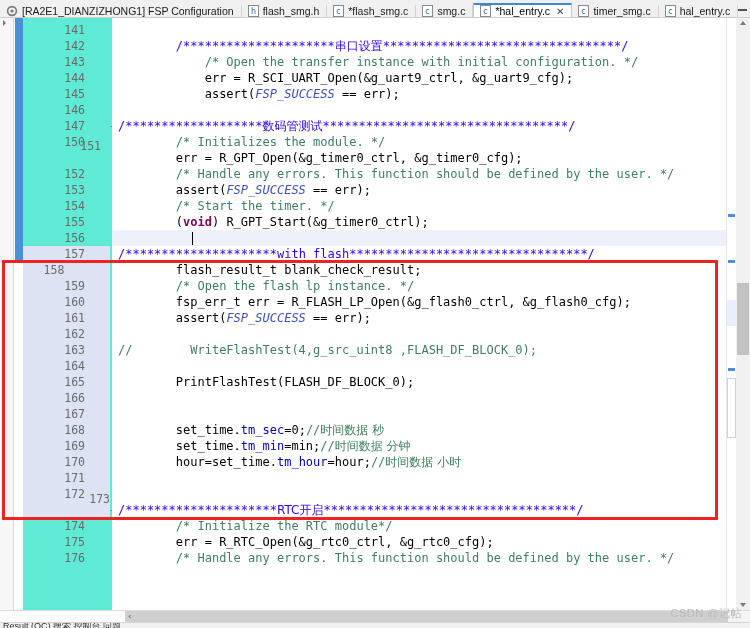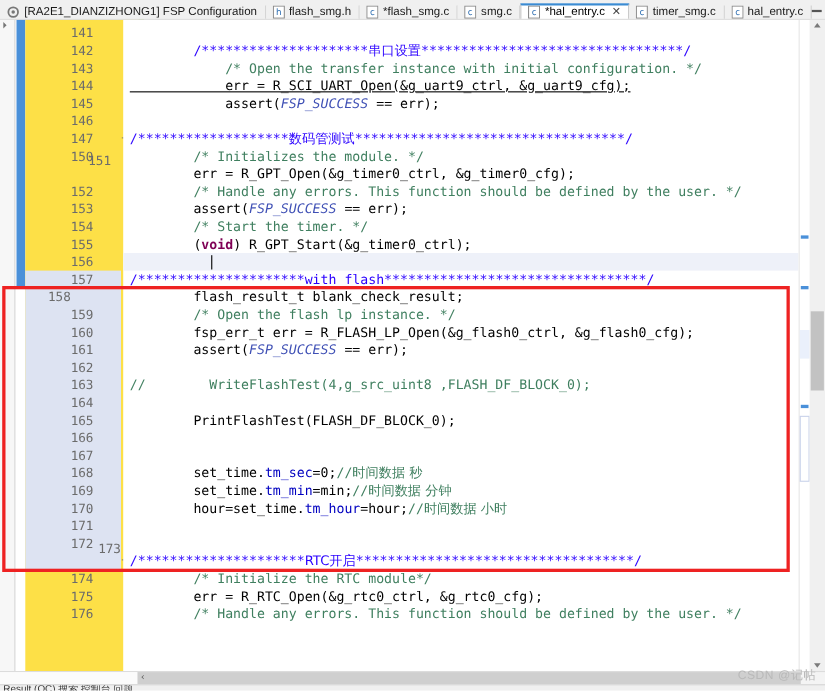--- a/index.html
+++ b/index.html
@@ -111,21 +111,21 @@
     position: absolute;
     top: 0; left: 15px;
     width: 8px;
     height: 244px;
     background: #4a90d9;
   }
   .gutter {
     position: absolute;
     top: 0; left: 23px;
     width: 108px; height: 592px;
-    background: #fde047;
+    background: #5eead4;
     border-right: 5px solid #15803d;
     box-sizing: border-box;
   }
   .gutter-hl {
     position:absolute;
     left:0; top:228px;
     width:87px; height:272px;
     background:#dde3f2;
   }
   .ln {
@@ -410,21 +410,21 @@
         <div class="ln" style="top: 516px;">175</div>
         <div class="ln" style="top: 532px;">176</div>
       </div>
   </div>
 
   <div class="code">
     <div id="code-host">
         <div class="cl" style="top: 4px;"></div>
         <div class="cl" style="top: 20px;"><span class="">        </span><span class="st">/*********************</span><span class="st cjk">串口设置</span><span class="st">*********************************/</span></div>
         <div class="cl" style="top: 36px;"><span class="cm">            /* Open the transfer instance with initial configuration. */</span></div>
-        <div class="cl" style="top: 52px; text-decoration: underline;"><span class="">            err = R_SCI_UART_Open(&amp;g_uart9_ctrl, &amp;g_uart9_cfg);</span></div>
+        <div class="cl" style="top: 52px;"><span class="">            err = R_SCI_UART_Open(&amp;g_uart9_ctrl, &amp;g_uart9_cfg);</span></div>
         <div class="cl" style="top: 68px;"><span class="">            assert(</span><span class="mc">FSP_SUCCESS</span><span class=""> == err);</span></div>
         <div class="cl" style="top: 84px;"></div>
         <div class="cl" style="top: 100px;"><span class="st">/*******************</span><span class="st cjk">数码管测试</span><span class="st">**********************************/</span></div>
         <div class="cl" style="top: 116px;"><span class="cm">        /* Initializes the module. */</span></div>
         <div class="cl" style="top: 132px;"><span class="">        err = R_GPT_Open(&amp;g_timer0_ctrl, &amp;g_timer0_cfg);</span></div>
         <div class="cl" style="top: 148px;"><span class="cm">        /* Handle any errors. This function should be defined by the user. */</span></div>
         <div class="cl" style="top: 164px;"><span class="">        assert(</span><span class="mc">FSP_SUCCESS</span><span class=""> == err);</span></div>
         <div class="cl" style="top: 180px;"><span class="cm">        /* Start the timer. */</span></div>
         <div class="cl" style="top: 196px;"><span class="">        (</span><span class="kw">void</span><span class="">) R_GPT_Start(&amp;g_timer0_ctrl);</span></div>
         <div class="cl-hl" style="top: 212px;"></div>

